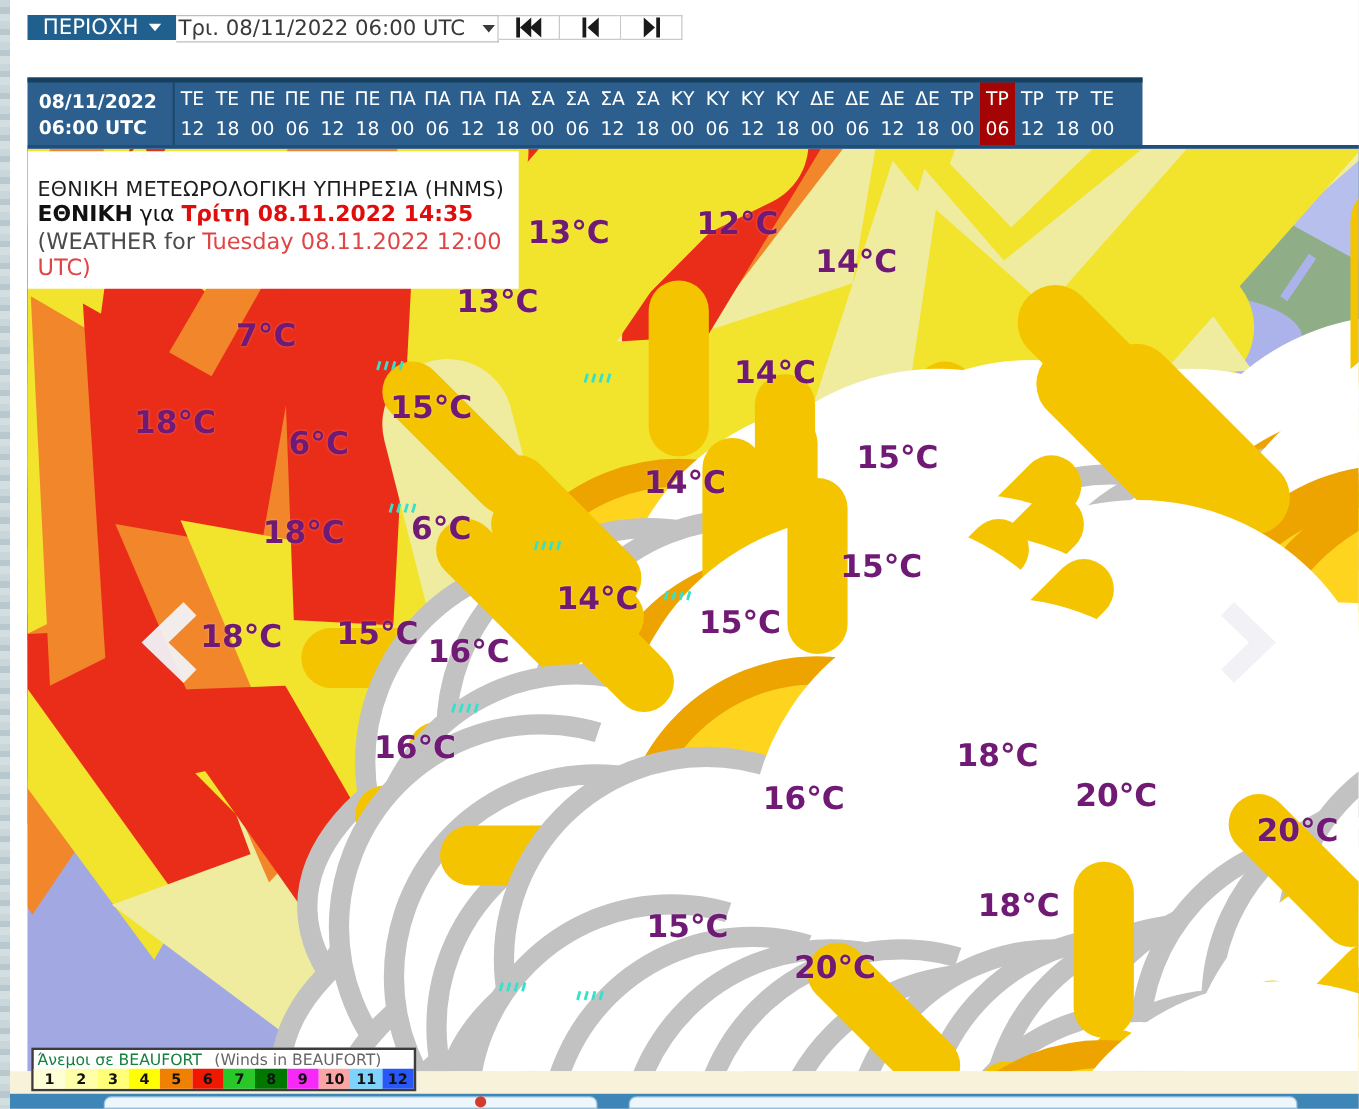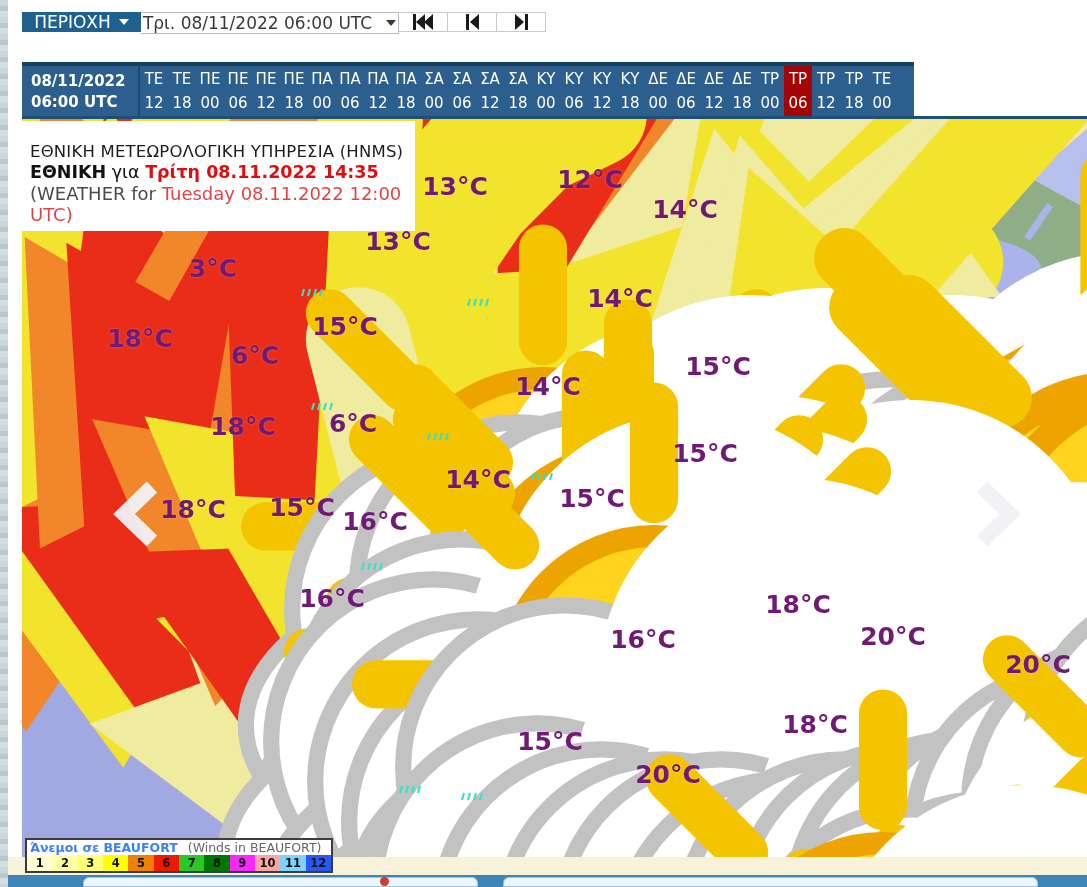--- a/index.html
+++ b/index.html
@@ -38,21 +38,21 @@
   #infobox .l2 .hot { color:#e00d0d; font-weight:bold; }
   #infobox .l3 { font-size:18px; color:#4a4a4a; margin-top:1px; }
   #infobox .l3 .hot { color:#e04545; }
   .temp { position:absolute; font-size:25px; font-weight:bold; color:#701a75; z-index:12;
     text-shadow:0 0 2px rgba(255,255,255,.35); white-space:nowrap; transform:translate(-50%,-50%); }
   .chev { position:absolute; z-index:25; cursor:pointer; opacity:.95; }
   
   #legend { position:absolute; left:25px; top:838px; width:308px; height:35px; background:#fff;
     border:2px solid #3c3c3c; z-index:40; }
   #legend .lrow1 { display:flex; gap:10px; padding:0 0 0 3px; font-size:12.5px; line-height:15px; }
-  #legend .lt-gr { font-weight:bold; color:#3b82f6; }
+  #legend .lt-gr { font-weight:normal; color:#15803d; }
   #legend .lt-en { color:#666; }
   #legend .lrow2 { display:flex; height:16px; }
   .lcell { flex:1; font-size:11.5px; font-weight:bold; color:#111; text-align:center; line-height:16px; }
   
   #strip-cream { position:absolute; left:8px; top:857px; width:1079px; height:18px; background:#f8f2da; }
   #footer-bar { position:absolute; left:8px; top:875px; width:1079px; height:12px; background:#3f86b8; }
   .foot-rect { position:absolute; background:#eef6fd; border:1px solid #9fc4de; border-radius:6px 6px 0 0; height:10px; top:2px; }
   .foot-dot { position:absolute; width:9px; height:9px; border-radius:50%; background:#d23c2e; top:2px; }
 </style>
 </head>
@@ -814,21 +814,21 @@
     <div class="l2"><b>ΕΘΝΙΚΗ</b><span> για </span><span class="hot">Τρίτη 08.11.2022 14:35</span></div>
     <div class="l3"><span>(WEATHER for </span><span class="hot">Tuesday 08.11.2022 12:00 UTC)</span></div>
   </div>
 
   <div id="temps-layer">
       <span class="temp" style="left: 433px; top: 67px;">13°C</span>
       <span class="temp" style="left: 568px; top: 60px;">12°C</span>
       <span class="temp" style="left: 663px; top: 90px;">14°C</span>
       <span class="temp" style="left: 288px; top: 95px;">20°C</span>
       <span class="temp" style="left: 376px; top: 122px;">13°C</span>
-      <span class="temp" style="left: 191px; top: 149px;">3°C</span>
+      <span class="temp" style="left: 191px; top: 149px;">7°C</span>
       <span class="temp" style="left: 598px; top: 179px;">14°C</span>
       <span class="temp" style="left: 323px; top: 207px;">15°C</span>
       <span class="temp" style="left: 118px; top: 219px;">18°C</span>
       <span class="temp" style="left: 233px; top: 236px;">6°C</span>
       <span class="temp" style="left: 696px; top: 247px;">15°C</span>
       <span class="temp" style="left: 526px; top: 267px;">14°C</span>
       <span class="temp" style="left: 221px; top: 307px;">18°C</span>
       <span class="temp" style="left: 331px; top: 304px;">6°C</span>
       <span class="temp" style="left: 683px; top: 334px;">15°C</span>
       <span class="temp" style="left: 456px; top: 360px;">14°C</span>

